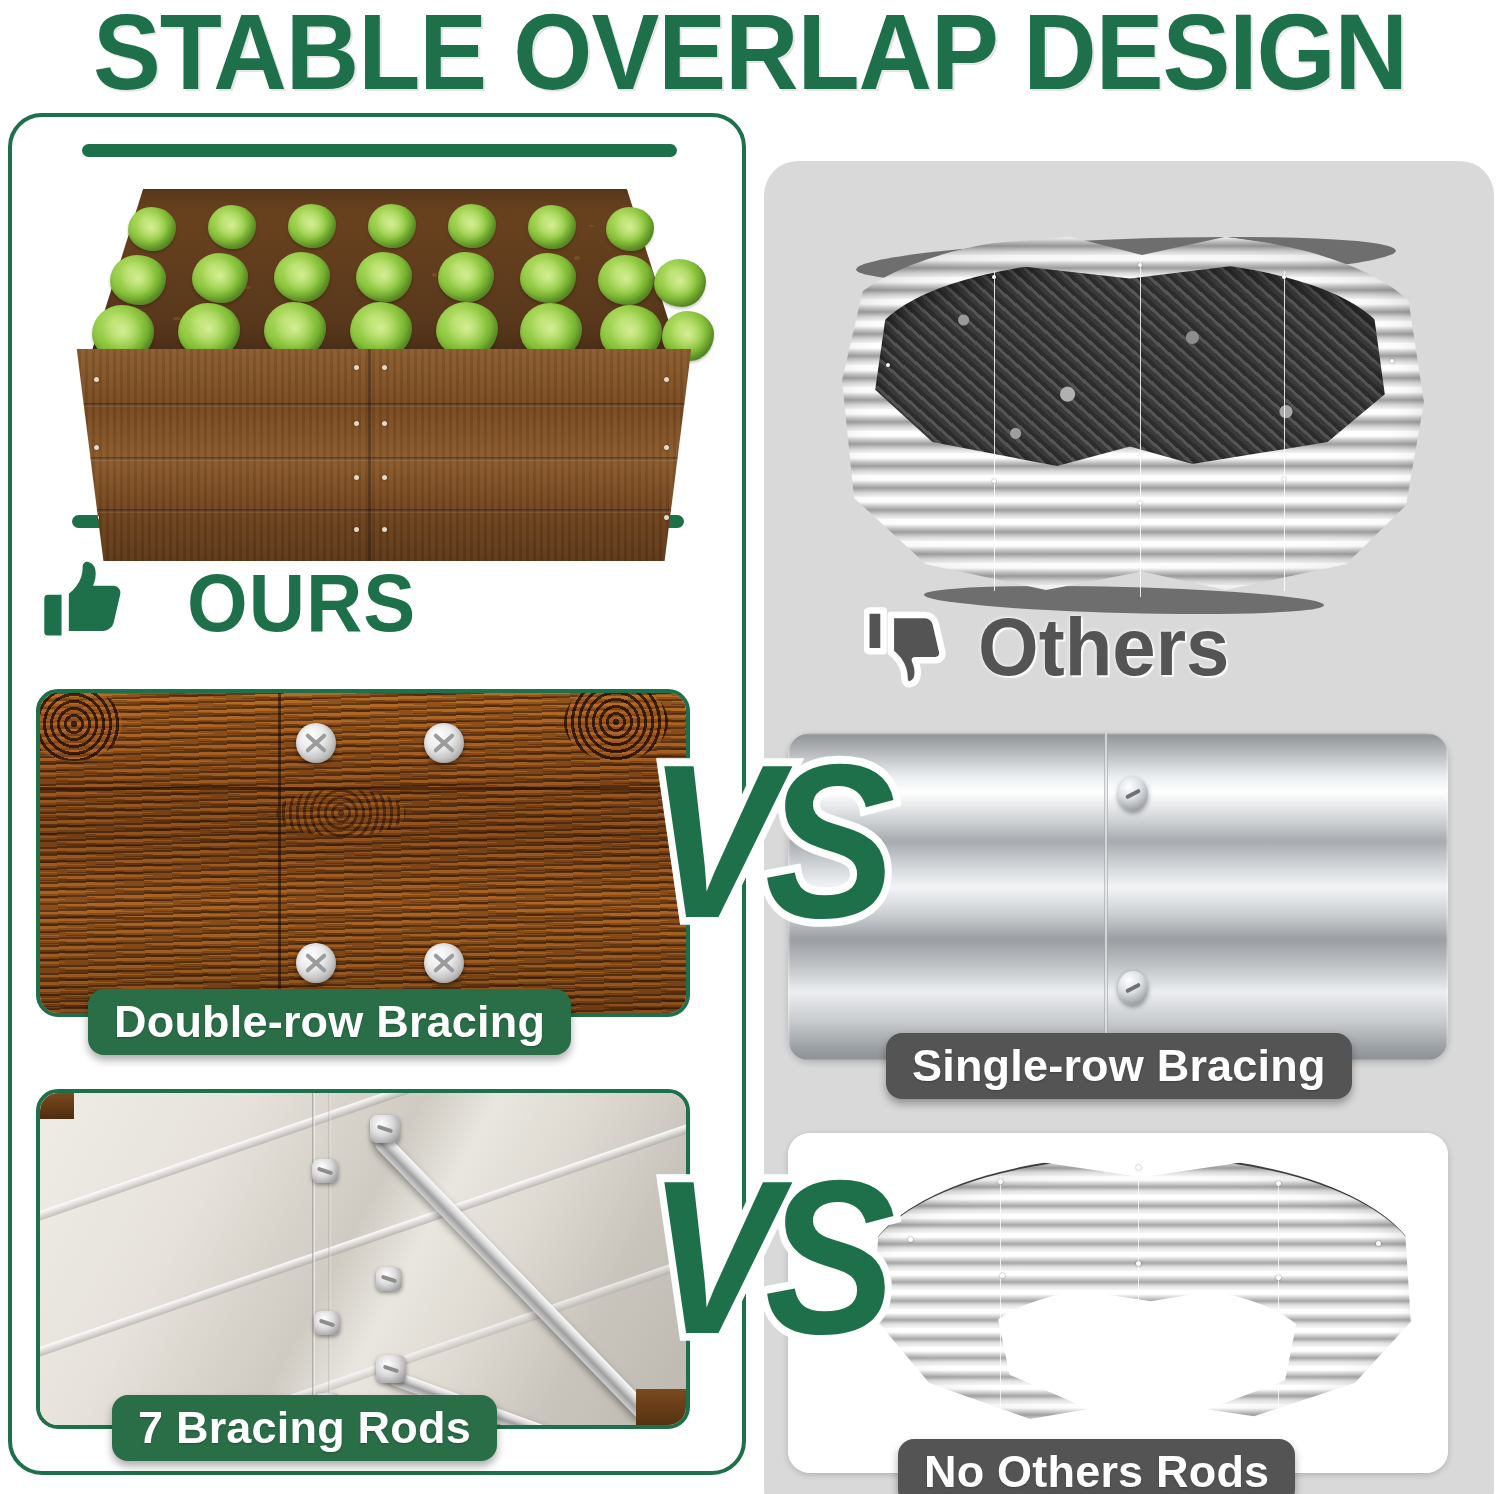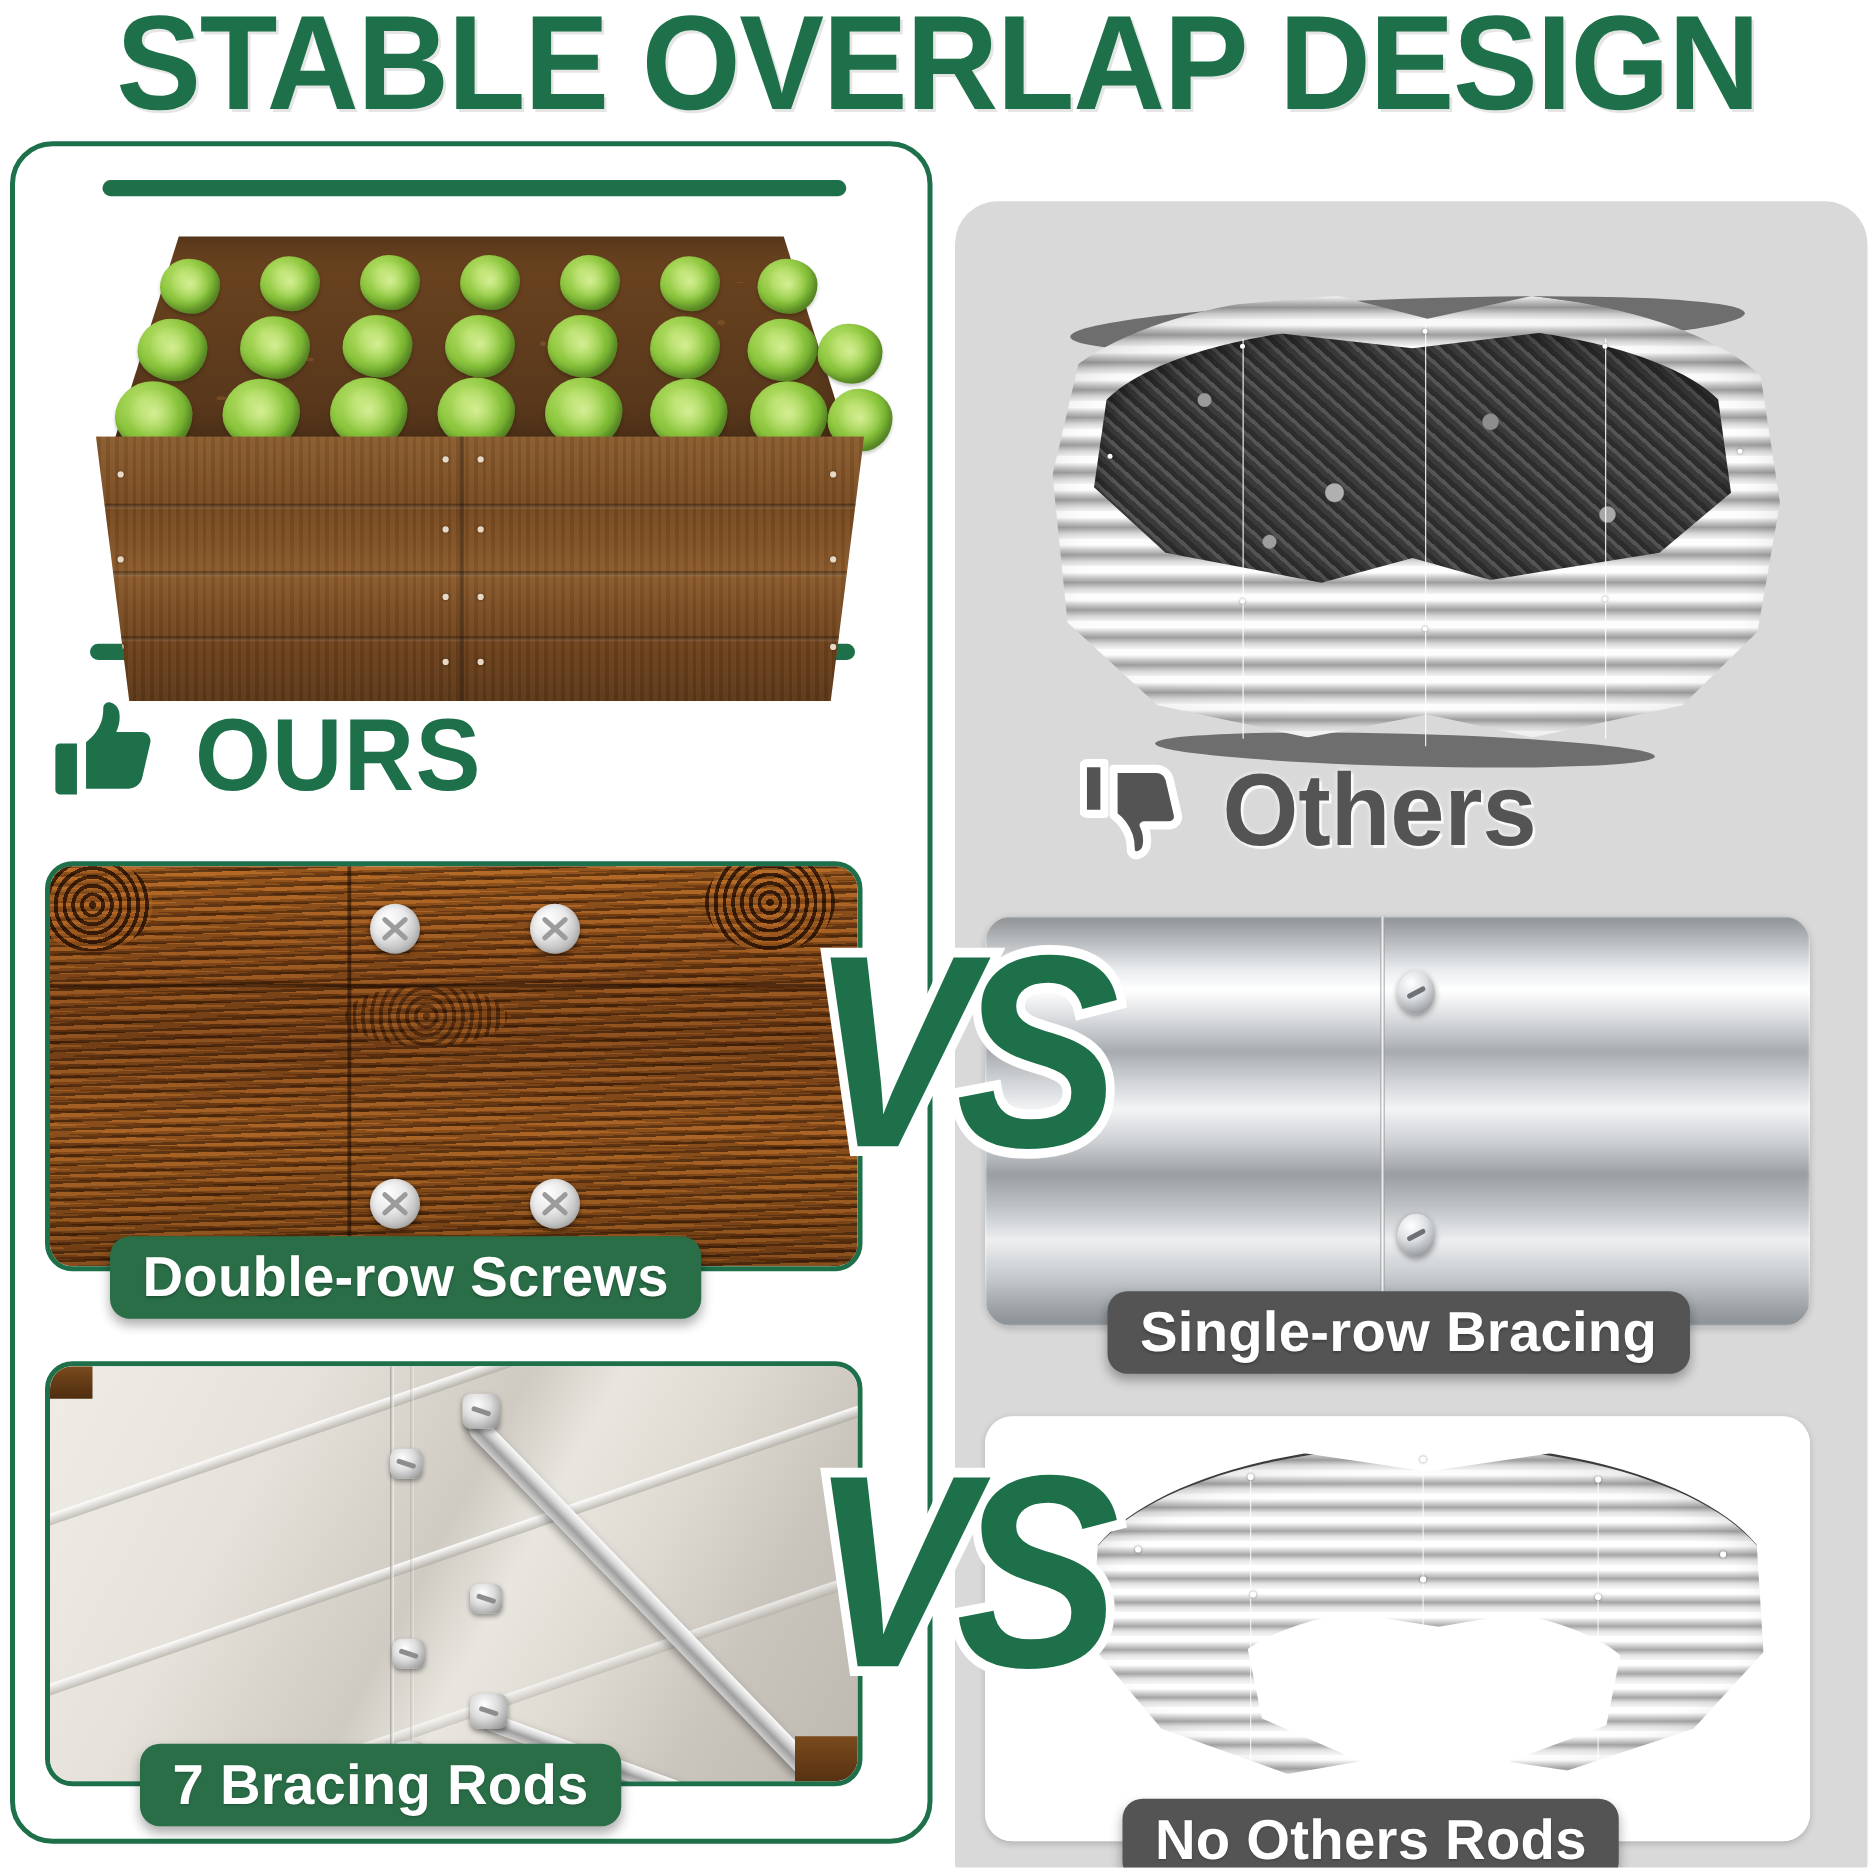--- a/index.html
+++ b/index.html
@@ -133,21 +133,21 @@
   .planter-stitch{
     position:absolute; width:1px; background:rgba(255,255,255,.85);
   }
   .planter-dot{
     position:absolute; width:4px; height:4px; border-radius:50%;
     background:#fff; box-shadow:0 0 2px rgba(0,0,0,.45);
   }
 
   
   .brand-row { position:absolute; display:flex; align-items:center; }
-  .brand-ours { left:160px; top:552px; }
+  .brand-ours { left:160px; top:552px;gap:31px; }
   .brand-others { left:872px; top:552px; }
   .brand-label {
     font-weight:700; white-space:nowrap; line-height:1;
   }
   .brand-ours .brand-label {
     font-size:78px; color:#1d7049; letter-spacing:1px;
     transform: scaleY(1.05);
   }
   .brand-others .brand-label {
     font-size:78px; color:#545454; letter-spacing:0px;
@@ -409,21 +409,21 @@
       <div class="wood-knot" style="left:236px; top:96px; width:130px; height:48px; border-radius:50%; opacity:.5;"></div>
       <div class="wood-board-seam" style="left:238px; top:0; width:3px; height:100%;"></div>
       <div class="wood-board-seam" style="left:0; top:94px; width:100%; height:3px;"></div>
       <div class="wood-board-seam" style="left:0; top:224px; width:100%; height:2px; opacity:.55;"></div>
 
       <div class="screw" style="left:256px; top:30px;"></div>
       <div class="screw" style="left:384px; top:30px;"></div>
       <div class="screw" style="left:256px; top:250px;"></div>
       <div class="screw" style="left:384px; top:250px;"></div>
     </div>
-    <div class="badge badge-green" style="left:76px; top:872px;">Double-row Screws</div>
+    <div class="badge badge-green" style="left:76px; top:872px;">Double-row Bracing</div>
 
     <div class="card card-ours" style="left:24px; top:972px; width:654px; height:340px;">
       <div class="brace-bg"></div>
       <div class="brace-ridge" style="left:-40px; top:132px; width:780px; transform:rotate(-19deg);"></div>
       <div class="brace-ridge" style="left:-40px; top:268px; width:780px; transform:rotate(-19deg);"></div>
       <div class="brace-ridge" style="left:-40px; top:402px; width:780px; transform:rotate(-19deg); opacity:.7;"></div>
       <div class="brace-vseam" style="left:272px; top:0; height:340px;"></div>
       <div class="brace-vseam" style="left:288px; top:0; height:340px; opacity:.45;"></div>
 
       <div class="brace-rod" style="left:338px; top:36px; width:390px; transform:rotate(46deg);"></div>

